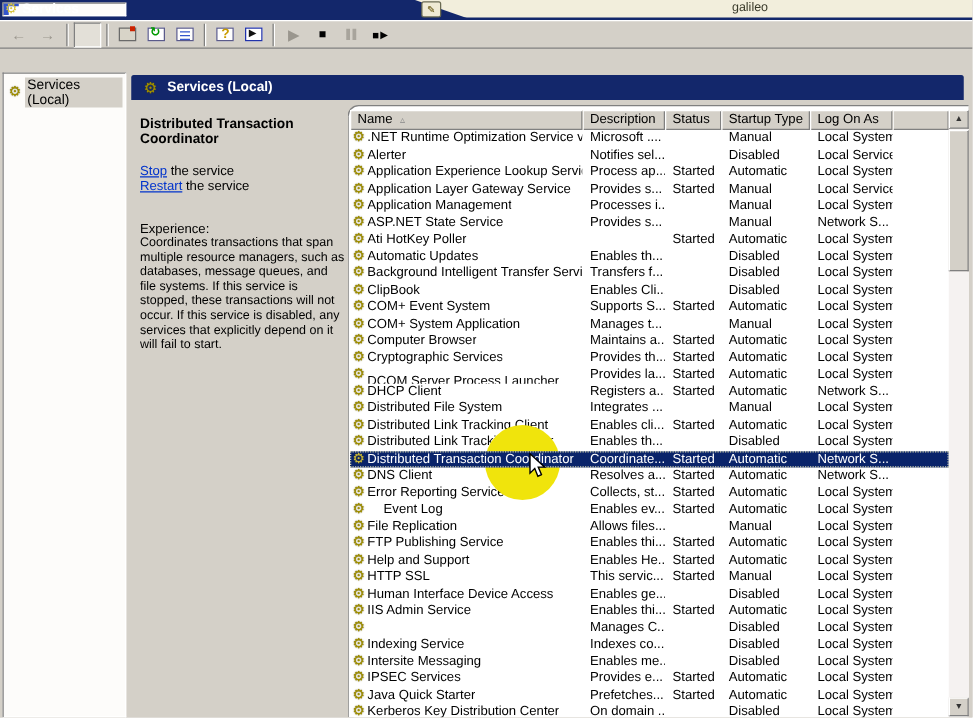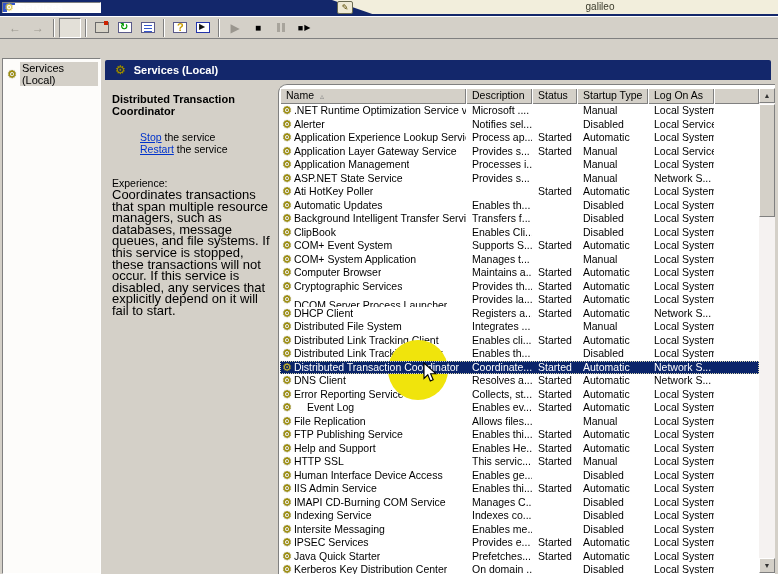--- a/index.html
+++ b/index.html
@@ -55,23 +55,23 @@
 
   .rightpane { position:absolute; left:105px; top:0; right:0; bottom:0; }
   .banner { position:absolute; left:0; top:4px; width:666px; height:20px; background:#13276B;
             display:flex; align-items:center; gap:8px; padding-left:10px; border-radius:2px 2px 0 0; }
   .banner .gear { font-size:12px; }
   .banner-text { color:#fff; font-weight:bold; }
 
   .infopanel { position:absolute; left:7px; top:37px; width:164px; }
   .svc-title { font-weight:bold; font-size:11px; line-height:12px; margin-bottom:14px; }
   .svc-links { font-size:10.5px; line-height:12px; margin-bottom:22px; }
-  .svc-links a { color:#0033CC; text-decoration:underline;margin-left:28px; }
+  .svc-links a { color:#0033CC; text-decoration:underline; }
   .desc-label { font-size:10.5px; line-height:12px; }
-  .desc-text { font-size:13px; line-height:11.6px; }
+  .desc-text { font-size:10px; line-height:11.6px; }
 
   .listpanel { position:absolute; left:173px; top:28px; width:497px; bottom:0; background:#fff;
                border-left:1px solid #808080; border-top:1px solid #808080; border-top-left-radius:9px; }
   .lheader { position:absolute; left:1px; top:3px; width:479px; height:16px; display:grid;
              grid-template-columns:186px 66px 45px 71px 66px 45px; background:#D4D0C8; }
   .hcell { font-size:10.5px; padding:1px 0 0 6px; white-space:nowrap; overflow:hidden; background:#D4D0C8;
            box-shadow:inset 1px 1px 0 #fff, inset -1px -1px 0 #808080; }
   .hcell .sort { color:#888; font-size:8px; margin-left:6px; }
   .rows { position:absolute; left:1px; top:19px; width:479px; bottom:0; overflow:hidden; }
   .row { display:grid; grid-template-columns:186px 66px 45px 71px 66px 45px; height:13.5px; }
@@ -510,21 +510,20 @@
               </div>
               <div class="cell">Enables thi...</div>
               <div class="cell">Started</div>
               <div class="cell">Automatic</div>
               <div class="cell">Local System</div>
               <div class="cell"></div>
             </div>
             <div class="row">
               <div class="cell namec">
                 <span class="gear">⚙</span>
-                <span style="overflow: hidden; white-space: nowrap;">IMAPI CD-Burning COM Service</span>
               </div>
               <div class="cell">Manages C...</div>
               <div class="cell"></div>
               <div class="cell">Disabled</div>
               <div class="cell">Local System</div>
               <div class="cell"></div>
             </div>
             <div class="row">
               <div class="cell namec">
                 <span class="gear">⚙</span>

